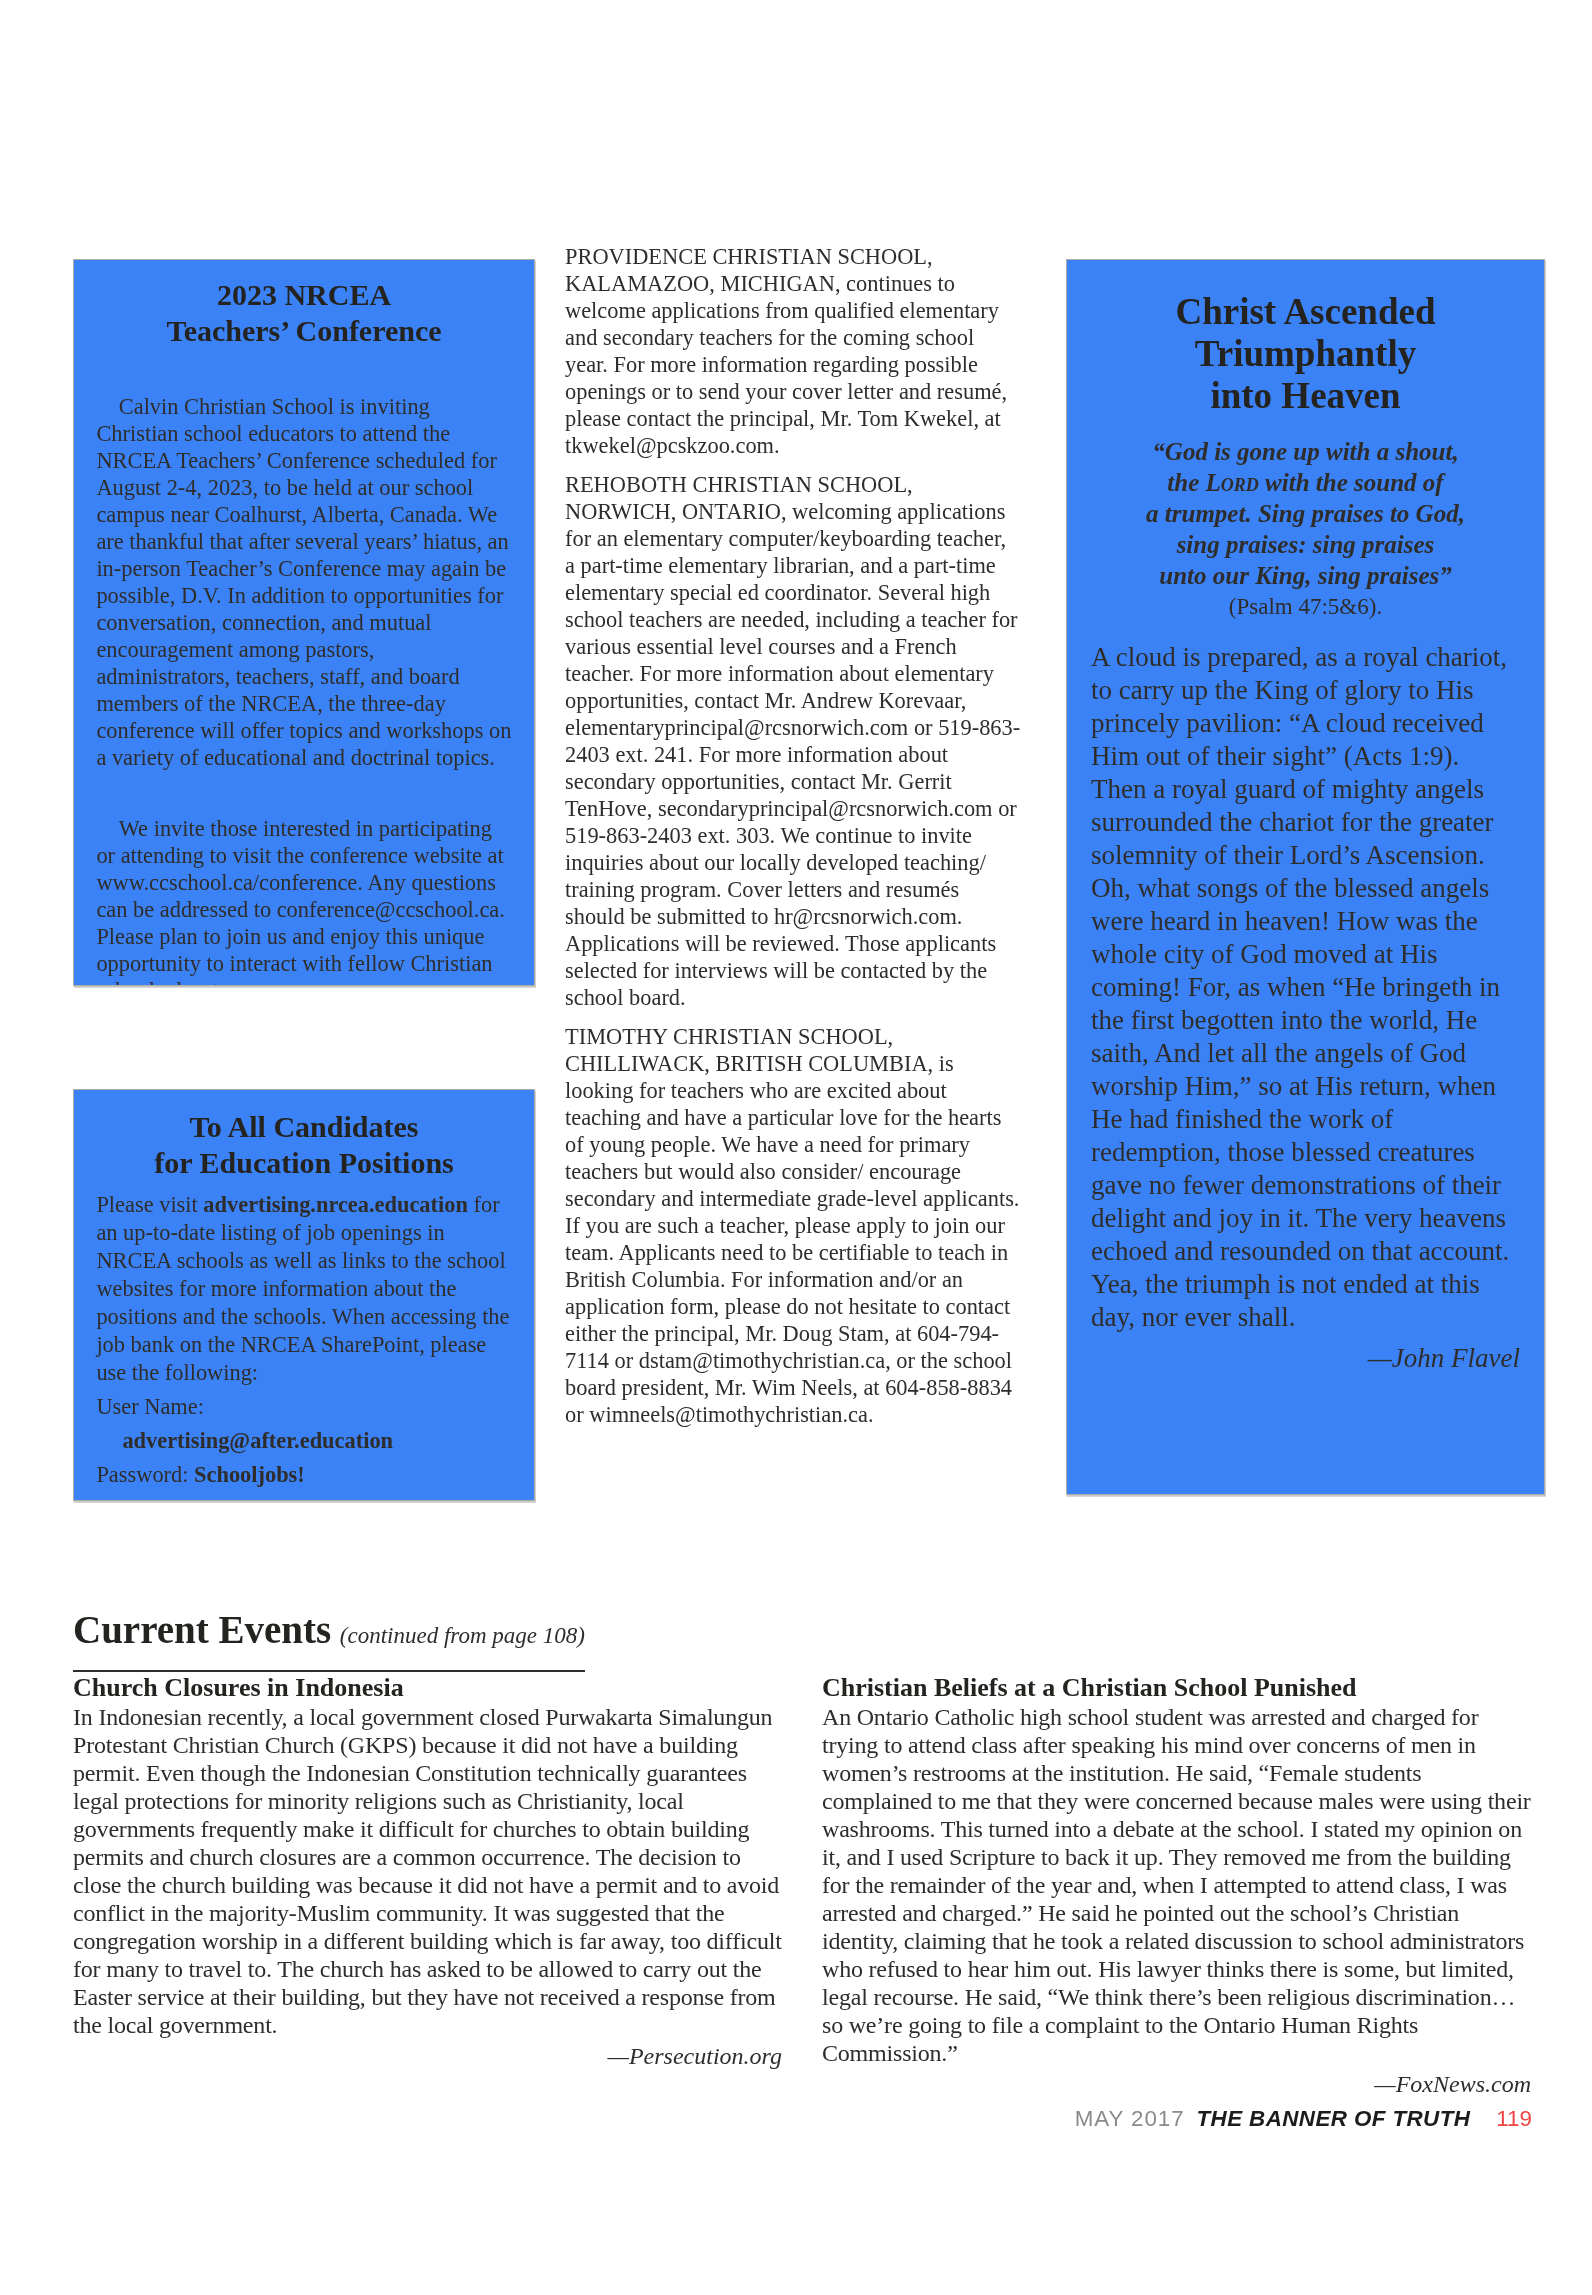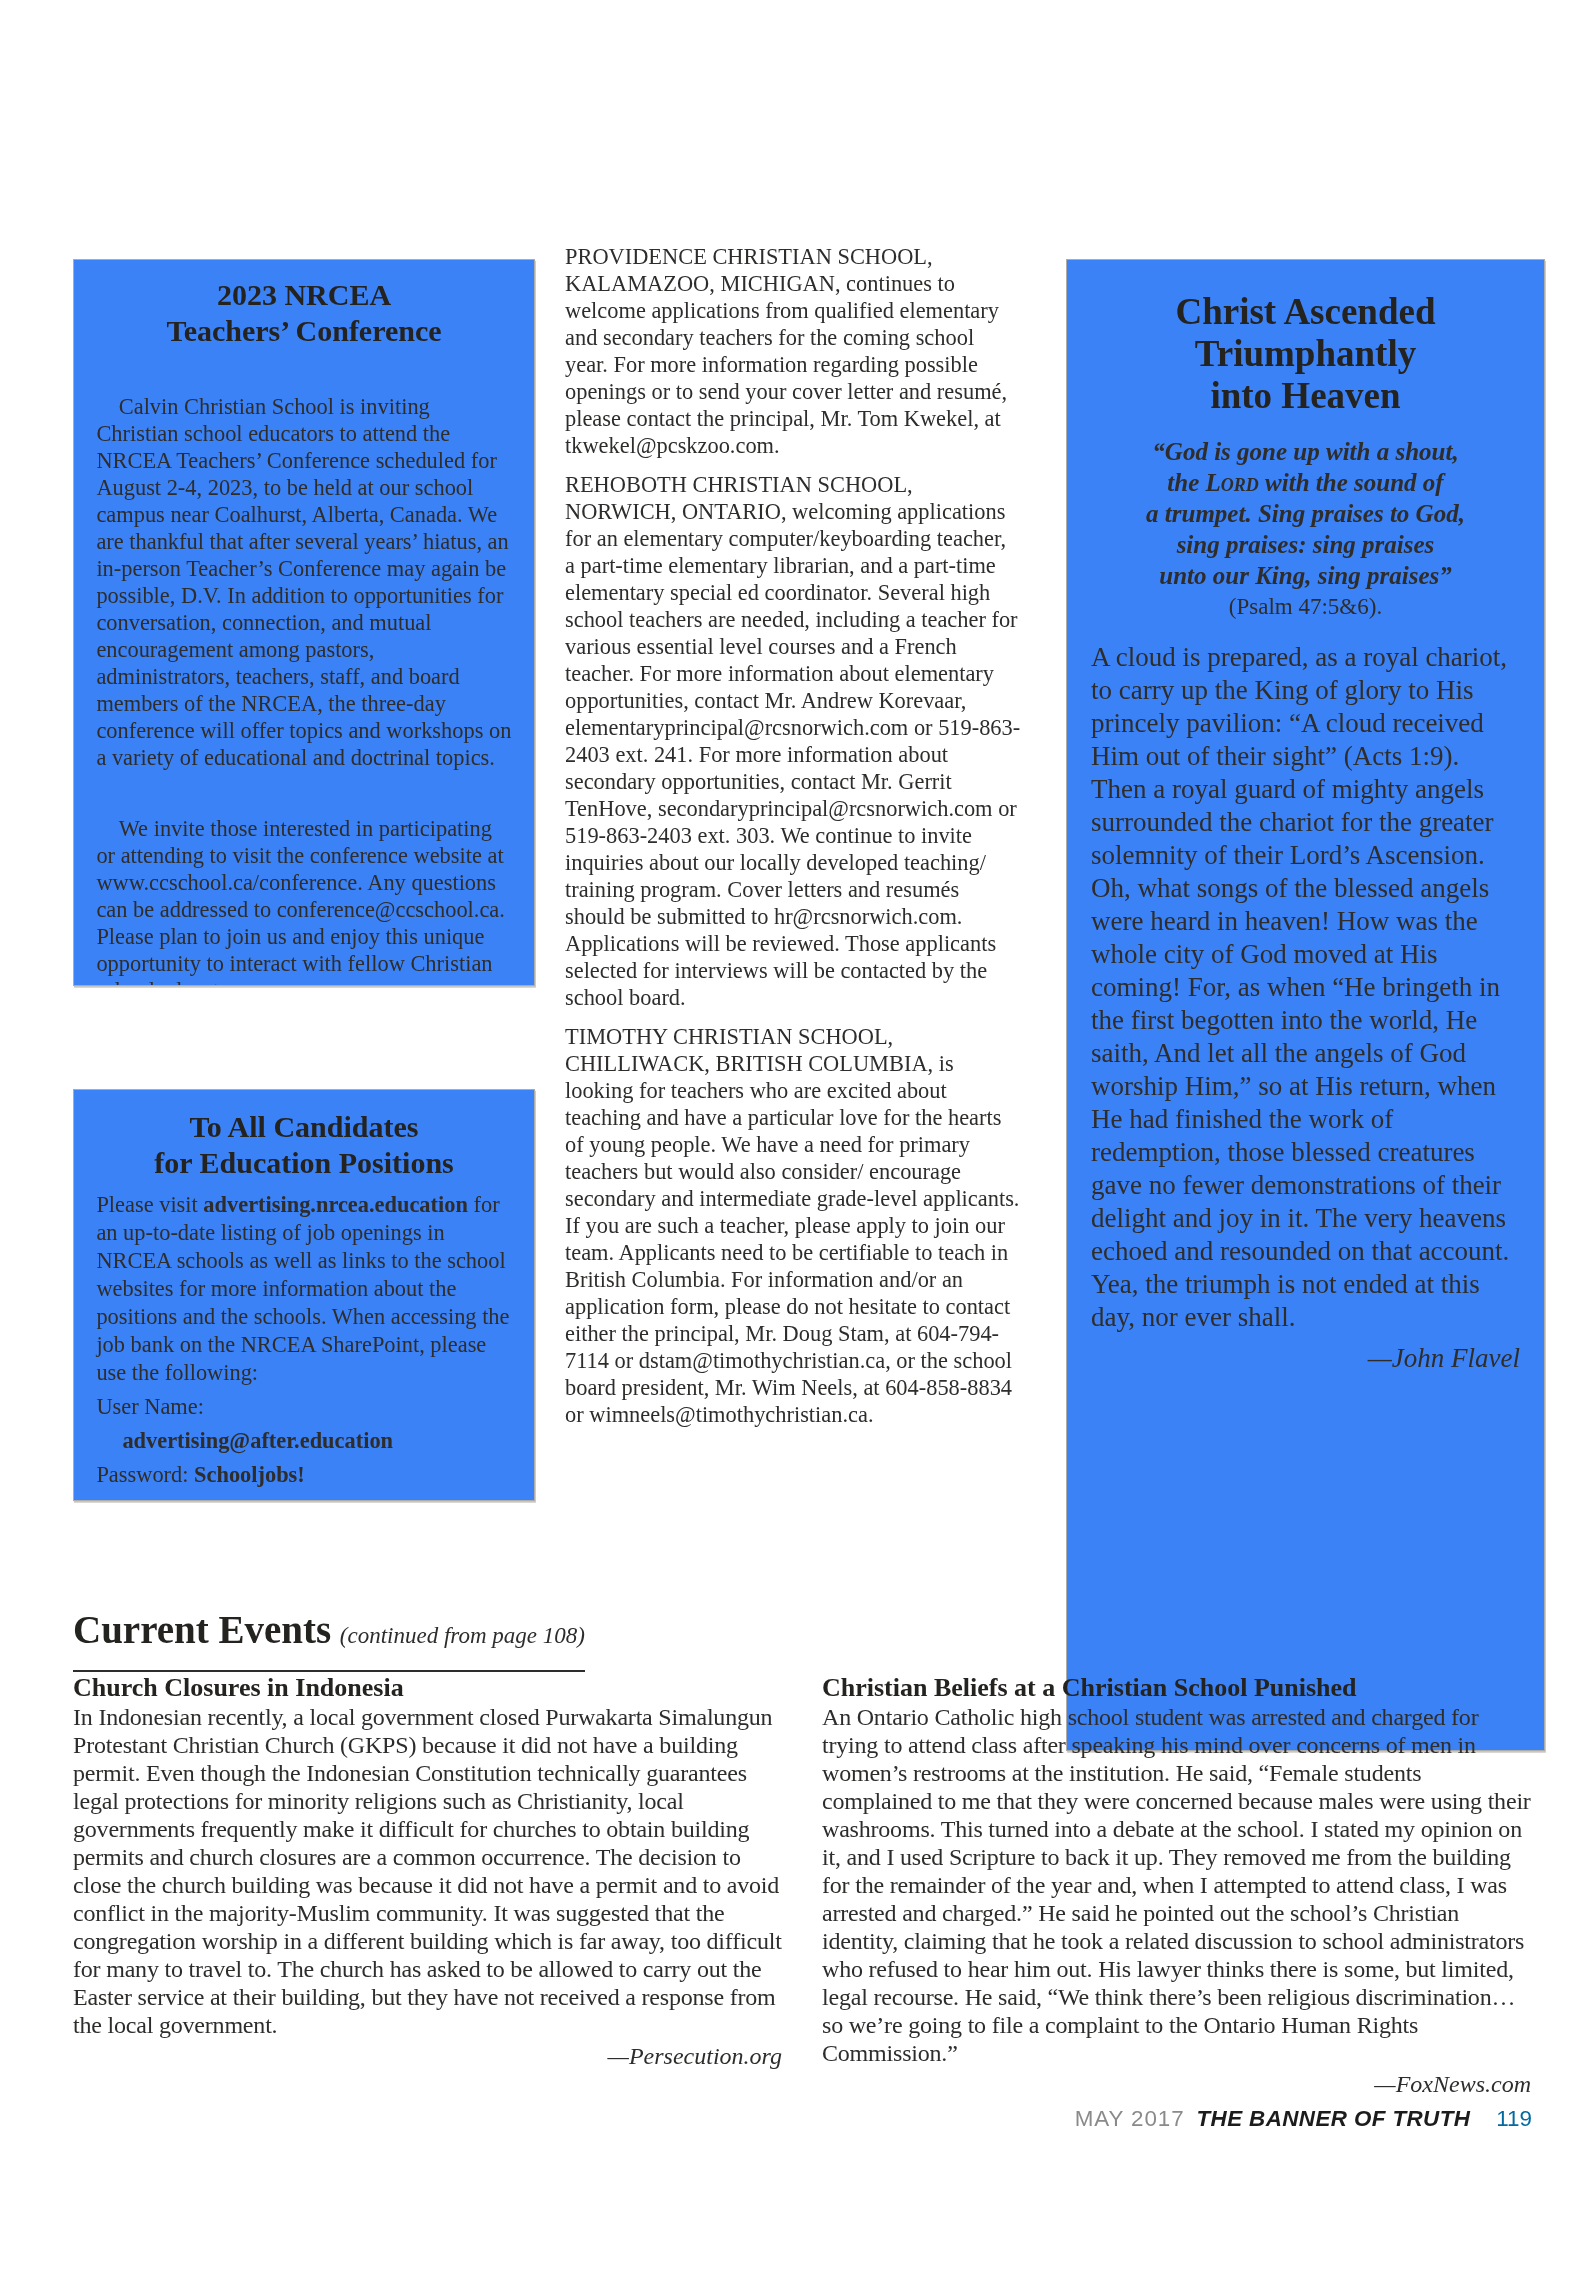--- a/index.html
+++ b/index.html
@@ -43,21 +43,21 @@
   .cand-cred.value { padding-left: 26px; font-weight: bold; }
   .bold { font-weight: bold; }
   
   .mid-col { position: absolute; left: 565px; top: 243px; width: 456px; }
   .mid-col p.ad {
     font-size: 22.4px;
     line-height: 27px;
     margin-bottom: 12px;
   }
   
-  .box-flavel { left: 1066px; top: 259px; width: 479px; height: 1492px; padding: 22.4px 24px; }
+  .box-flavel { left: 1066px; top: 259px; width: 479px; height: 1236px; padding: 22.4px 24px; }
   .flavel-title {
     text-align: center;
     font-weight: bold;
     font-size: 37px;
     line-height: 42px;
     color: #242320;
     margin-top: 8.6px;
   }
   .quote {
     margin-top: 19px;
@@ -96,21 +96,21 @@
   .footer {
     position: absolute;
     top: 2106px;
     right: 60px;
     font-family: "Liberation Sans", sans-serif;
     font-size: 22.4px;
     white-space: nowrap;
   }
   .footer .issue { color: #8a8a8a; letter-spacing: 0.9px; }
   .footer .mag { color: #1c1c1c; font-weight: bold; font-style: italic; margin-left: 12px; letter-spacing: 0.4px; }
-  .footer .pnum { color: #0369a1; margin-left: 26px; }
+  .footer .pnum { color: #ef4444; margin-left: 26px; }
 </style>
 </head>
 <body>
 
 <div class="page">
 
   <div class="graybox box-conference">
     <div class="box-title">
       <div>2023 NRCEA</div>
       <div>Teachers’ Conference</div>

